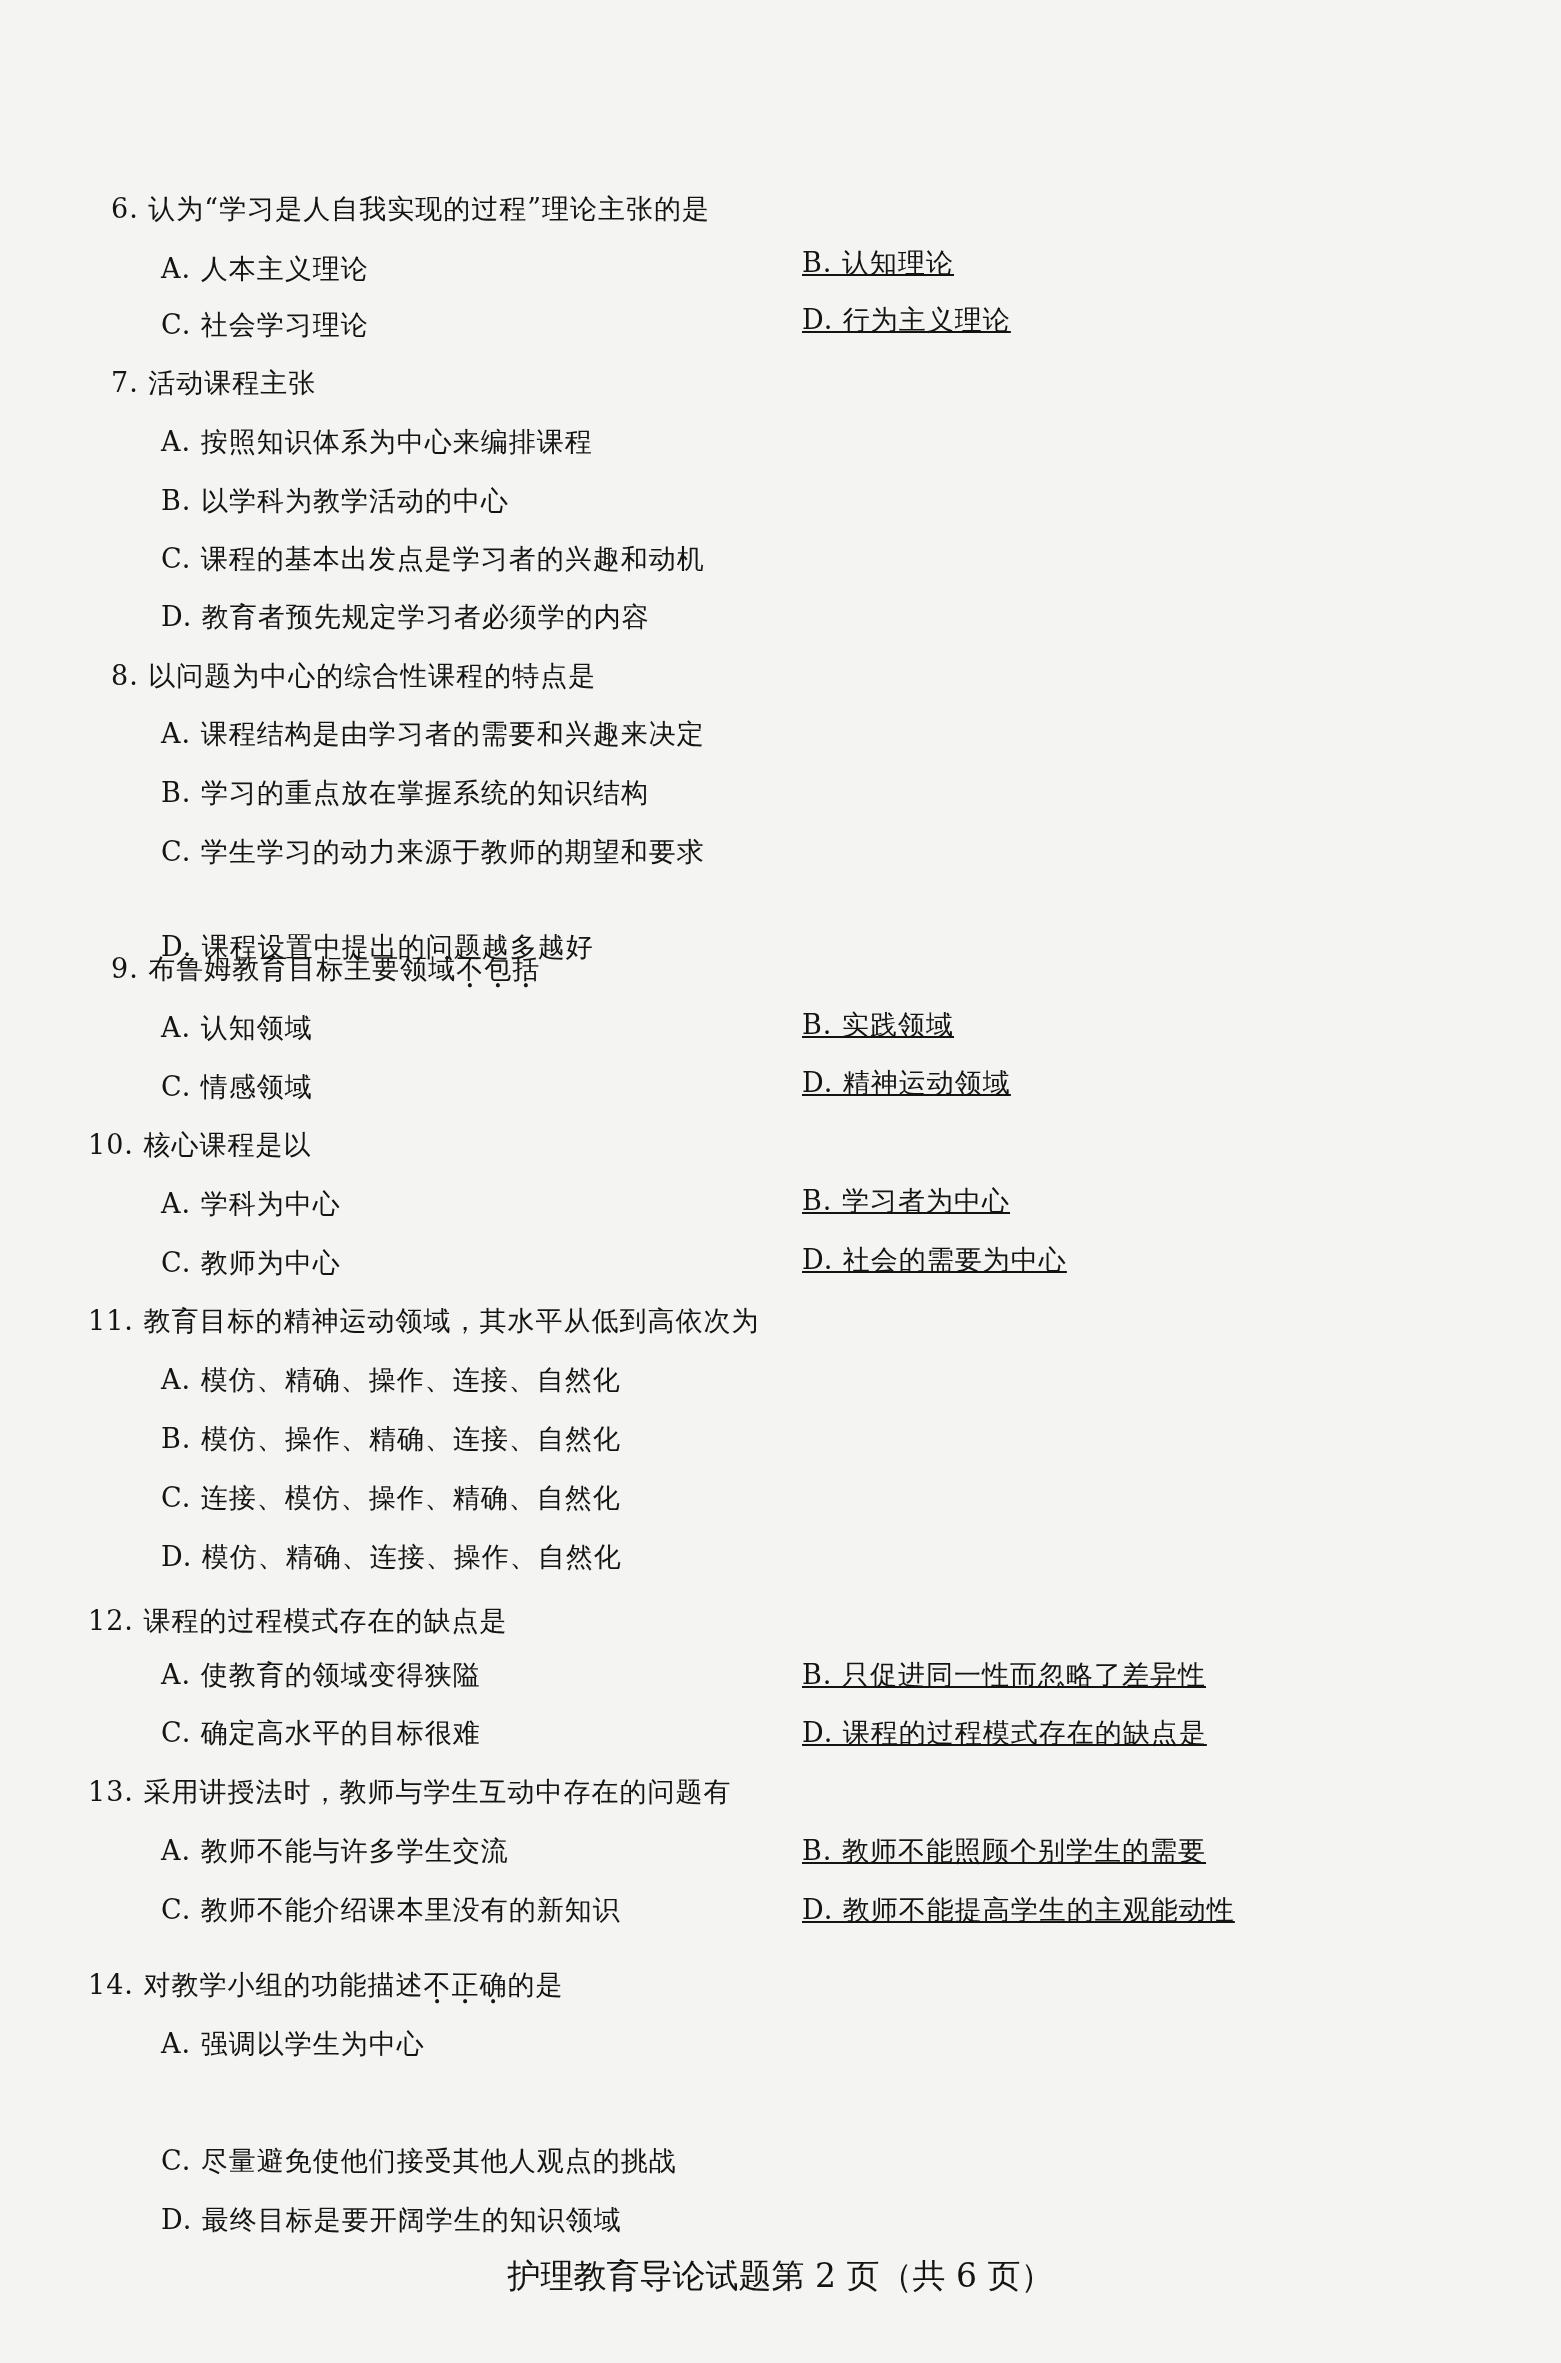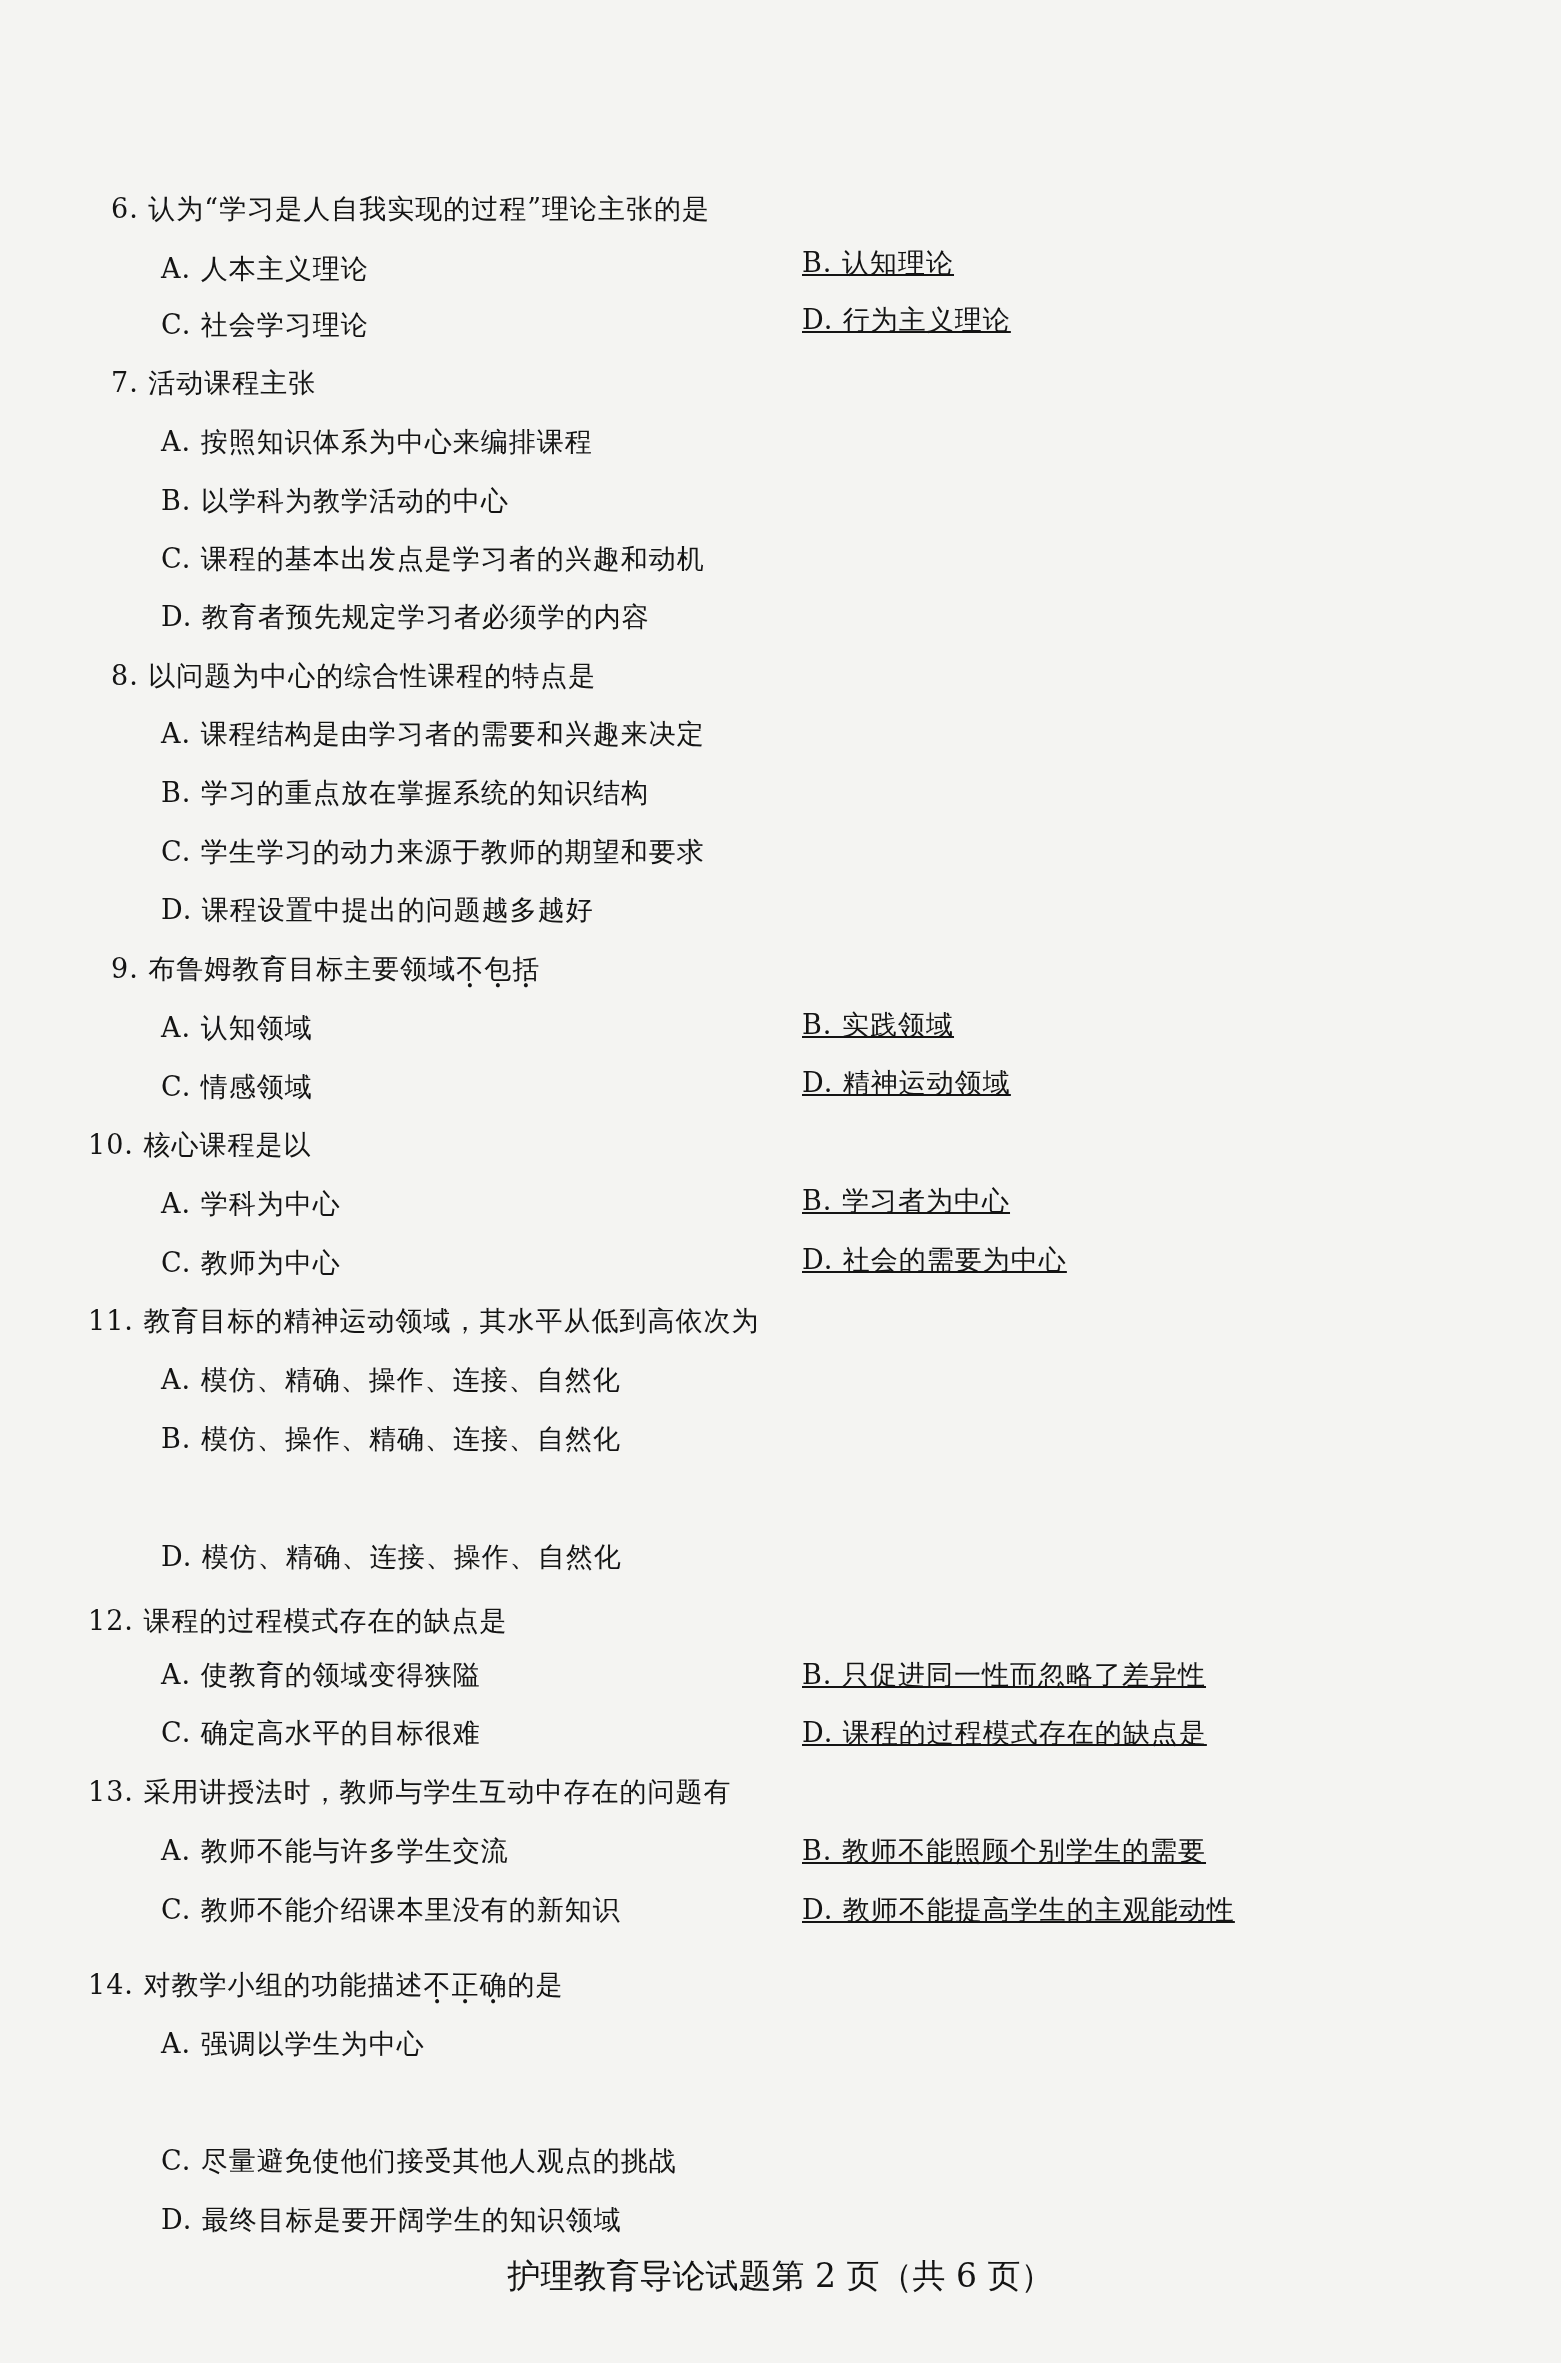--- a/index.html
+++ b/index.html
@@ -35,37 +35,38 @@
   <div class="line q" style="top:363px"><span>7.</span> <span>活动课程主张</span></div>
   <div class="line opt-l" style="top:422px">A. 按照知识体系为中心来编排课程</div>
   <div class="line opt-l" style="top:481px">B. 以学科为教学活动的中心</div>
   <div class="line opt-l" style="top:539px">C. 课程的基本出发点是学习者的兴趣和动机</div>
   <div class="line opt-l" style="top:597px">D. 教育者预先规定学习者必须学的内容</div>
 
   <div class="line q" style="top:656px"><span>8.</span> <span>以问题为中心的综合性课程的特点是</span></div>
   <div class="line opt-l" style="top:714px">A. 课程结构是由学习者的需要和兴趣来决定</div>
   <div class="line opt-l" style="top:773px">B. 学习的重点放在掌握系统的知识结构</div>
   <div class="line opt-l" style="top:832px">C. 学生学习的动力来源于教师的期望和要求</div>
-  <div class="line opt-l" style="top:890px">D. 课程设置中提出的问题越多越好</div>
+  <div class="line opt-l" style="top:927px">D. 课程设置中提出的问题越多越好</div>
 
   <div class="line q" style="top:949px"><span>9.</span> <span>布鲁姆教育目标主要领域</span><span class="em">不</span><span class="em">包</span><span class="em">括</span></div>
   <div class="line opt-l" style="top:1008px">A. 认知领域</div>
   <div class="line opt-r" style="top:1005px">B. 实践领域</div>
   <div class="line opt-l" style="top:1067px">C. 情感领域</div>
   <div class="line opt-r" style="top:1063px">D. 精神运动领域</div>
 
   <div class="line q2" style="top:1125px"><span>10.</span> <span>核心课程是以</span></div>
   <div class="line opt-l" style="top:1184px">A. 学科为中心</div>
   <div class="line opt-r" style="top:1181px">B. 学习者为中心</div>
   <div class="line opt-l" style="top:1243px">C. 教师为中心</div>
   <div class="line opt-r" style="top:1240px">D. 社会的需要为中心</div>
 
   <div class="line q2" style="top:1301px"><span>11.</span> <span>教育目标的精神运动领域，其水平从低到高依次为</span></div>
   <div class="line opt-l" style="top:1360px">A. 模仿、精确、操作、连接、自然化</div>
   <div class="line opt-l" style="top:1419px">B. 模仿、操作、精确、连接、自然化</div>
+  <div class="line opt-l" style="top:1478px">C. 连接、模仿、操作、精确、自然化</div>
   <div class="line opt-l" style="top:1537px">D. 模仿、精确、连接、操作、自然化</div>
 
   <div class="line q2" style="top:1601px"><span>12.</span> <span>课程的过程模式存在的缺点是</span></div>
   <div class="line opt-l" style="top:1655px">A. 使教育的领域变得狭隘</div>
   <div class="line opt-r" style="top:1655px">B. 只促进同一性而忽略了差异性</div>
   <div class="line opt-l" style="top:1713px">C. 确定高水平的目标很难</div>
   <div class="line opt-r" style="top:1713px">D. 课程的过程模式存在的缺点是</div>
 
   <div class="line q2" style="top:1772px"><span>13.</span> <span>采用讲授法时，教师与学生互动中存在的问题有</span></div>
   <div class="line opt-l" style="top:1831px">A. 教师不能与许多学生交流</div>

